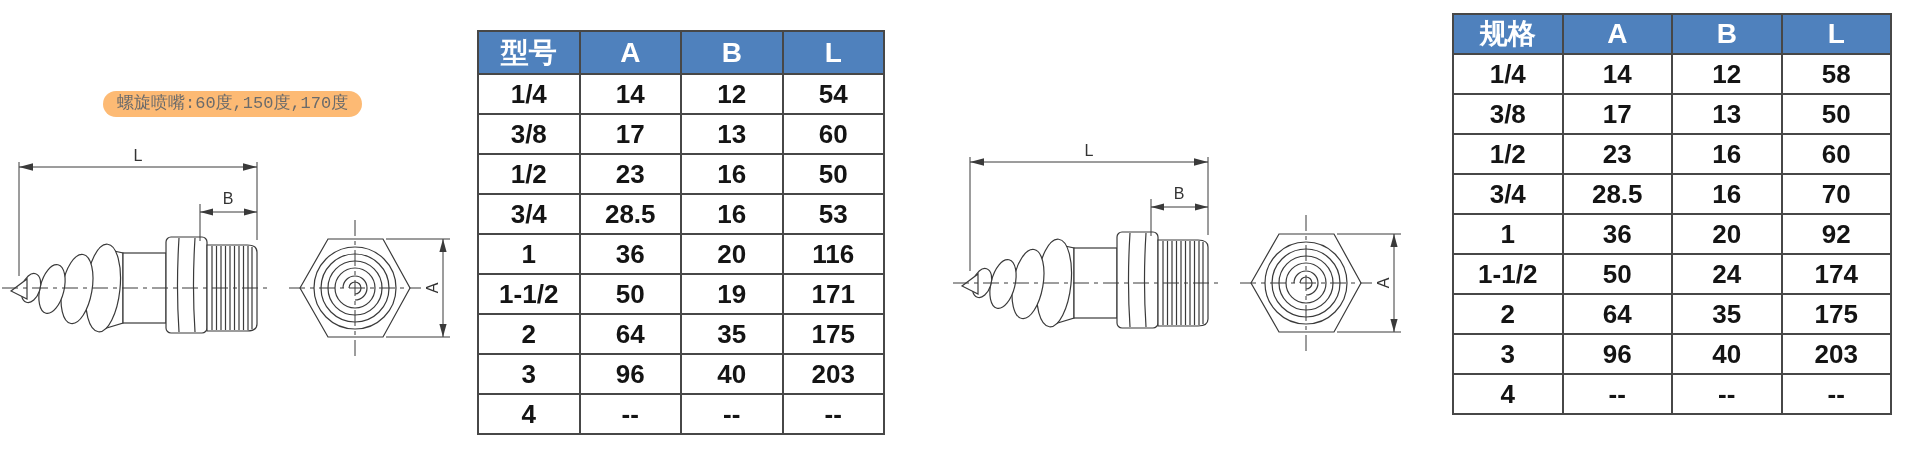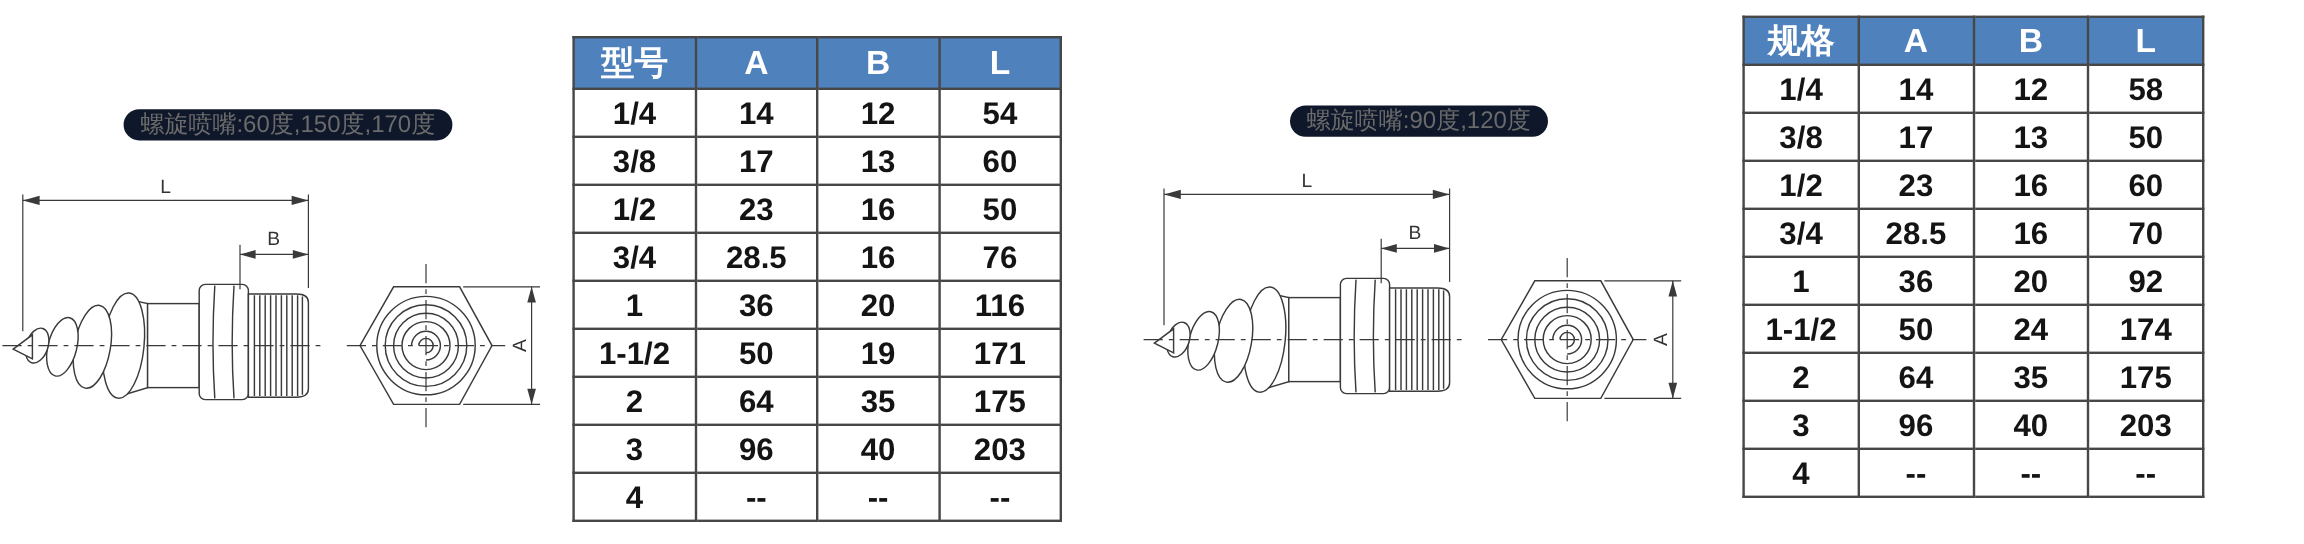--- a/index.html
+++ b/index.html
@@ -1,49 +1,48 @@
 <!DOCTYPE html>
 <html><head>
 <meta charset="utf-8">
 <style>
   html,body{margin:0;padding:0;background:#fff;}
   .canvas{position:relative;width:1920px;height:453px;background:#ffffff;
           font-family:"Liberation Sans",sans-serif;overflow:hidden;}
-  .note{position:absolute;background:#0f172a;color:#6b6b6b;font-size:20px;
-        line-height:26px;height:26px;padding:0 14px;border-radius:13px;white-space:nowrap;}
+  .note{position:absolute;background:#fdba74;color:#6b6b6b;font-size:17px;
+        line-height:26px;height:26px;padding:0 14px;border-radius:13px;white-space:nowrap;font-family:Liberation Mono, monospace;}
   .note-left{left:103px;top:91px;}
   .note-right{left:1075px;top:88px;}
   .drawing{position:absolute;width:470px;height:230px;}
   .drawing-left{left:0;top:140px;}
   .drawing-right{left:951px;top:135px;}
   .spec-table{position:absolute;border-collapse:collapse;table-layout:fixed;background:#fff;}
   .spec-table th{background:#4f81bd;color:#ffffff;font-size:28px;font-weight:bold;
                  border:2px solid #474747;text-align:center;padding:0;}
   .spec-table td{font-size:26px;font-weight:bold;color:#141414;
                  border:2px solid #474747;text-align:center;padding:0;}
   .table-left{left:477px;top:30px;width:408px;}
   .table-left th{height:41px;}
   .table-left td{height:38px;}
-  .table-right{left:1452px;top:13px;width:385px;}
+  .table-right{left:1452px;top:13px;width:440px;}
   .table-right th{height:36px;}
   .table-right td{height:38px;}
   svg .ln{stroke:#3a3a3a;stroke-width:1.2;fill:none;}
   svg .fw{stroke:#3a3a3a;stroke-width:1.2;fill:#ffffff;}
   svg .dim{stroke:#3a3a3a;stroke-width:1;fill:none;}
   svg .arr{fill:#3a3a3a;stroke:none;}
   svg .cl{stroke:#3a3a3a;stroke-width:1;fill:none;stroke-dasharray:16 5 4 5;}
   svg text{font-family:"Liberation Sans",sans-serif;font-size:16px;fill:#333;}
 </style>
 </head>
 <body>
 
 <div class="canvas">
 
   <div class="note note-left">螺旋喷嘴:60度,150度,170度</div>
-  <div class="note note-right">螺旋喷嘴:90度,120度</div>
 
   <svg class="drawing drawing-left" viewBox="0 0 470 230">
     <g>
       <polygon class="fw" points="100,108 123,113 123,183 100,190"></polygon>
       <rect class="fw" x="123" y="113" width="43" height="70"></rect>
       <ellipse class="fw" cx="103" cy="148" rx="17" ry="44" transform="rotate(6 103 148)"></ellipse>
       <ellipse class="fw" cx="77" cy="149" rx="15" ry="35" transform="rotate(10 77 149)"></ellipse>
       <ellipse class="fw" cx="52" cy="149" rx="12" ry="25" transform="rotate(14 52 149)"></ellipse>
       <ellipse class="fw" cx="31" cy="148" rx="9" ry="15" transform="rotate(18 31 148)"></ellipse>
       <polygon class="fw" points="11,151 27,139 27,159"></polygon>
@@ -161,21 +160,21 @@
     <tr>
       <td>1/2</td>
       <td>23</td>
       <td>16</td>
       <td>50</td>
     </tr>
     <tr>
       <td>3/4</td>
       <td>28.5</td>
       <td>16</td>
-      <td>76</td>
+      <td>53</td>
     </tr>
     <tr>
       <td>1</td>
       <td>36</td>
       <td>20</td>
       <td>116</td>
     </tr>
     <tr>
       <td>1-1/2</td>
       <td>50</td>

